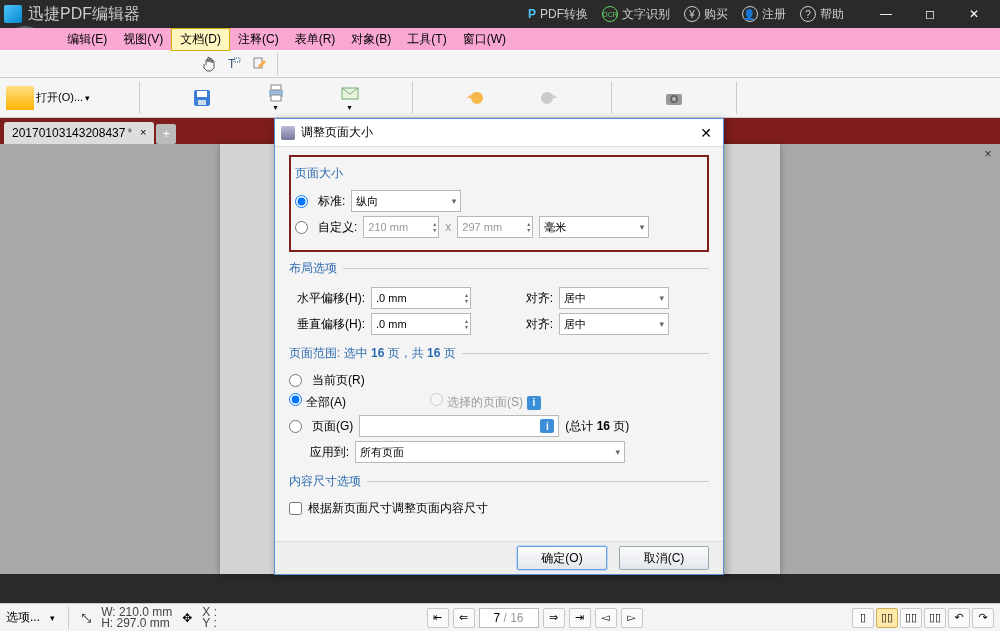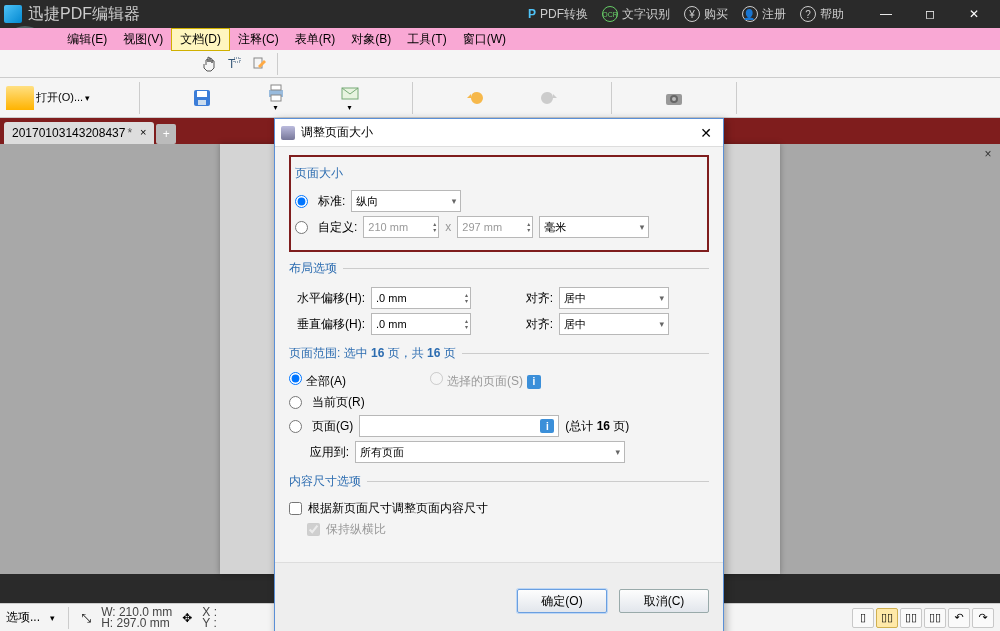--- a/index.html
+++ b/index.html
@@ -65,21 +65,21 @@
 .sel, .num, .combo { height:22px; border:1px solid #b8b8b8; background:#fff; padding:0 18px 0 4px; position:relative; display:inline-flex; align-items:center; font-size:11px;}
 .sel::after, .combo::after { content:"▾"; position:absolute; right:4px; font-size:9px; color:#666; }
 .num { padding-right:14px; }
 .num::after { content:"▴\A▾"; white-space:pre; position:absolute; right:2px; font-size:6px; line-height:6px; color:#666; }
 .w160{width:160px;}.w76{width:76px;text-align:center;}.w110{width:110px;}.w100{width:100px;}.w270{width:270px;}
 .frow .rlabel { min-width:76px; text-align:right; }
 .ghost { color:#999; }
 .info-i { width:14px;height:14px;background:#3b8fd9;color:#fff;border-radius:2px;display:inline-flex;align-items:center;justify-content:center;font-size:10px;font-weight:bold;margin-left:4px;}
 .pagein { width:200px; height:22px; border:1px solid #b8b8b8; background:#fff; position:relative; }
 .chk { width:13px;height:13px; }
-.btnrow { display:flex; justify-content:flex-end; gap:12px; padding:26px 14px; background:#eee; border-top:1px solid #ddd; }
+.btnrow { display:flex; justify-content:flex-end; gap:12px; padding:4px 14px; background:#eee; border-top:1px solid #ddd; }
 .dlgbtn { width:90px; height:24px; border:1px solid #9aa; background:linear-gradient(#fdfdfd,#e2e6ec); cursor:pointer; display:flex;align-items:center;justify-content:center; border-radius:2px;}
 .dlgbtn.primary { border-color:#6a9fe0; box-shadow:0 0 0 1px #bcd6f5; }
 fieldset { border:none; border-top:1px solid #ccc; padding-top:6px; margin:6px 0;}
 fieldset legend { color:#2c6cb0; padding-right:6px; }
 
 
 .status { position:absolute; bottom:0; left:0; right:0; height:28px; background:#f4f4f4; border-top:1px solid #ccc; display:flex; align-items:center; padding:0 6px; font-size:11px; gap:10px; }
 .status .dims { display:flex; flex-direction:column; line-height:11px; font-size:10px; color:#444; }
 .status .nav { flex:1; display:flex; justify-content:center; align-items:center; gap:4px;}
 .navbtn { width:22px;height:20px;border:1px solid #c8c8c8;background:#fafafa;display:flex;align-items:center;justify-content:center;cursor:pointer;border-radius:2px; font-size:11px;}
@@ -271,51 +271,47 @@
         <div class="num w100">.0 mm</div>
         <label style="margin-left:18px;">对齐:</label>
         <div class="sel w110">居中</div>
       </div>
     </fieldset>
 
     <fieldset>
       <legend>
         <span>页面范围: 选中 </span><b>16</b><span> 页，共 </span><b>16</b><span> 页</span>
       </legend>
+      <div class="frow">
+          <input type="radio" style="">
+          <span>当前页(R)</span>
+        </div>
       <div class="frow" style="gap:24px;">
         <span><input type="radio" checked="" style=""><span>全部(A)</span></span>
         <span class="ghost" style="margin-left:60px;"><input type="radio" disabled="" style=""><span>选择的页面(S)</span><span class="info-i">i</span></span>
       </div>
-      <div class="frow">
-          <input type="radio" style="">
-          <span>当前页(R)</span>
-        </div>
       <div class="frow">
         <input type="radio" style="">
           <span>页面(G)</span>
         <div class="pagein">
             <span class="info-i" style="position:absolute;right:4px;top:3px;">i</span>
           </div>
         <span><span>(总计 </span><b>16</b><span> 页)</span></span>
       </div>
       <div class="frow">
         <label class="rlabel" style="min-width:60px;">应用到:</label>
         <div class="sel w270">所有页面</div>
       </div>
     </fieldset>
 
     <fieldset>
       <legend>内容尺寸选项</legend>
       <div class="frow">
           <input type="checkbox" class="chk" style="">
           <span>根据新页面尺寸调整页面内容尺寸</span>
-        </div>
-      <div class="frow ghost" style="padding-left:18px;">
-          <input type="checkbox" class="chk" checked="" disabled="" style="">
-          <span>保持纵横比</span>
         </div>
     </fieldset>
   </div>
   <div class="btnrow">
     <div class="dlgbtn primary">确定(O)</div>
     <div class="dlgbtn">取消(C)</div>
   </div>
 </div>
 
 <div class="status">

